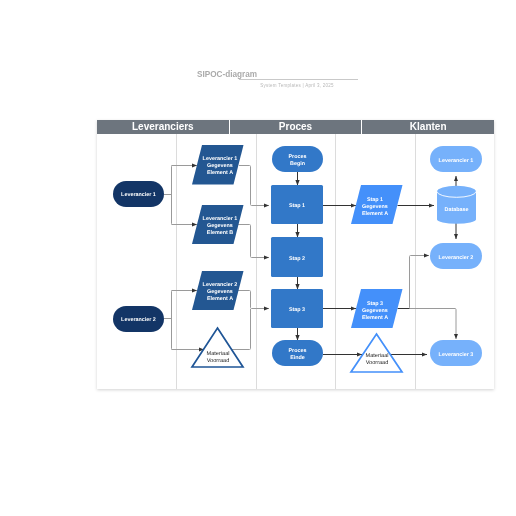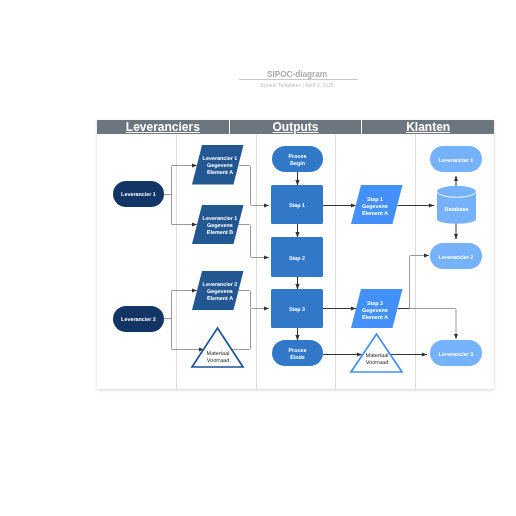--- a/index.html
+++ b/index.html
@@ -1,23 +1,23 @@
 <!DOCTYPE html>
 <html><head>
 <meta charset="utf-8">
 <style>
   html,body{margin:0;padding:0;}
   body{width:516px;height:516px;background:#ffffff;font-family:"Liberation Sans",sans-serif;overflow:hidden;-webkit-font-smoothing:antialiased;}
   #page{position:relative;width:516px;height:516px;}
-  .ttl{position:absolute;transform:translateZ(0);left:197px;top:70px;width:200px;text-align:center;font-size:8.2px;font-weight:bold;color:#aaaaaa;letter-spacing:0px;}
+  .ttl{position:absolute;transform:translateZ(0);left:197px;top:70px;width:200px;font-size:8.2px;font-weight:bold;color:#aaaaaa;letter-spacing:0px;}
   .rule{position:absolute;left:239px;top:79px;width:119px;height:1px;background:#c9c9c9;}
   .sub{position:absolute;transform:translateZ(0);left:197px;top:82.5px;width:200px;text-align:center;font-size:4.5px;color:#b8b8b8;letter-spacing:.25px;}
   .frame{position:absolute;left:97px;top:120px;width:397px;height:269px;box-shadow:0 1px 3px rgba(0,0,0,.18);background:#fff;}
   .hdrrow{position:absolute;left:0;top:0;width:397px;height:13.5px;display:flex;}
-  .hcell{flex:1 1 0;background:#6d757e;color:#fff;font-size:12px;font-weight:bold;display:flex;align-items:center;justify-content:center;border-right:1px solid #fff;letter-spacing:0;text-decoration:underline;}
+  .hcell{flex:1 1 0;background:#6d757e;color:#fff;font-size:10px;font-weight:bold;display:flex;align-items:center;justify-content:center;border-right:1px solid #fff;letter-spacing:0;}
   .hcell:last-child{border-right:none;}
   .hcell>span{transform:translateZ(0);}
   .colsep{position:absolute;top:13.5px;width:1px;height:255.5px;background:#dcdcdc;}
   svg.lay{position:absolute;left:0;top:0;width:516px;height:516px;overflow:visible;}
   .lbl{position:absolute;transform:translateZ(0);display:flex;text-rendering:geometricPrecision;align-items:center;justify-content:center;text-align:center;color:#fff;font-size:5.4px;font-weight:bold;line-height:7px;white-space:pre;}
   .lbl.dk{color:#2b2b2b;font-weight:normal;font-size:5.6px;}
 </style>
 </head>
 <body>
 
@@ -25,21 +25,21 @@
   <div class="ttl">SIPOC-diagram</div>
   <div class="rule"></div>
   <div class="sub">System Templates  |  April 3, 2025</div>
 
   <div class="frame">
     <div class="hdrrow">
       <div class="hcell">
           <span>Leveranciers</span>
         </div>
       <div class="hcell">
-          <span>Outputs</span>
+          <span>Proces</span>
         </div>
       <div class="hcell">
           <span>Klanten</span>
         </div>
     </div>
     <div class="colsep" style="left:79.4px"></div>
     <div class="colsep" style="left:158.8px"></div>
     <div class="colsep" style="left:238.2px"></div>
     <div class="colsep" style="left:317.6px"></div>
   </div>

